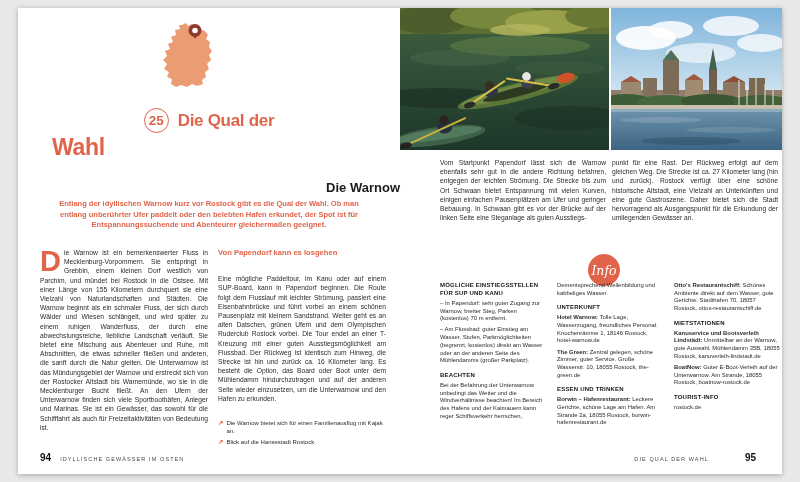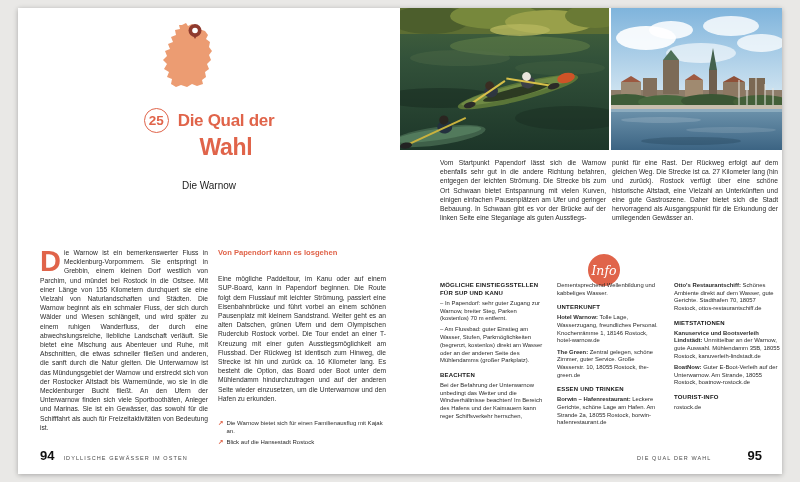--- a/index.html
+++ b/index.html
@@ -11,34 +11,34 @@
   .page { position:absolute; top:0; height:100%; }
   .page-left { left:0; width:382px; }
   .page-right { left:382px; width:382px; }
 
   
   .map-icon { position:absolute; left:141px; top:14px; width:56px; height:66px; }
   .chapter-block { position:absolute; top:100px; left:0; width:100%; color:var(--accent); }
   .chapter-row { display:flex; justify-content:center; align-items:flex-start; gap:9px; }
   .chapter-num { width:25px; height:25px; border:1.6px solid var(--accent); border-radius:50%; display:flex; align-items:center; justify-content:center; font-size:13.5px; font-weight:bold; flex:0 0 auto; }
   .title-l1 { font-size:17px; font-weight:bold; letter-spacing:-.3px; line-height:26px; }
-  .title-l2 { font-size:23px; font-weight:bold; letter-spacing:-.3px; line-height:26px; text-align:center; margin-left:34px; }
-  .subtitle { position:absolute; top:172px; width:100%; text-align:center; font-size:10px; font-weight:normal; color:#1c1c1c; }
+  .title-l2 { font-size:23px; font-weight:bold; letter-spacing:-.3px; line-height:26px; text-align:left; margin-left:34px; }
+  .subtitle { position:absolute; top:172px; width:100%; text-align:right; font-size:13px; font-weight:bold; color:#1c1c1c; }
   .intro { position:absolute; top:191px; left:36px; width:310px; text-align:center; font-size:7.5px; line-height:10.6px; font-weight:bold; color:var(--accent); }
   .body-cols { position:absolute; top:240px; left:22px; width:346px; display:flex; gap:10px; }
   .bcol { width:168px; font-size:6.7px; line-height:9.2px; color:#2b2b2b; text-align:justify; }
   .dropcap { float:left; font-size:29px; line-height:25px; font-weight:bold; color:var(--accent); margin:1px 3px 0 0; }
   .sec-head { font-size:7.6px; font-weight:bold; color:var(--accent); margin-bottom:17px; text-align:left; }
   .captions { margin-top:16px; }
   .caption { display:flex; gap:3px; font-size:6px; line-height:8px; color:#2b2b2b; text-align:left; margin-bottom:3px; }
   .cap-arrow { color:var(--accent); font-weight:bold; font-size:6.5px; flex:0 0 auto; }
   .footer { position:absolute; bottom:11px; display:flex; align-items:baseline; gap:9px; font-size:5.5px; letter-spacing:1.1px; text-transform:uppercase; color:#4a4a4a; }
   .footer-left { left:22px; }
-  .footer-right { right:20px;gap:36px; }
-  .pagenum { font-size:13px; font-weight:bold; letter-spacing:0; color:#111;text-align:center; }
+  .footer-right { right:26px;gap:36px; }
+  .pagenum { font-size:10px; font-weight:bold; letter-spacing:0; color:#111;text-align:center; }
 
   
   .photo { position:absolute; top:0; height:142px; overflow:hidden; }
   .photo svg { display:block; width:100%; height:100%; }
   .photo-1 { left:0; width:209px; }
   .photo-2 { left:211px; width:171px; }
   .cont-cols { position:absolute; top:150px; left:40px; width:338px; display:flex; gap:6px; }
   .ccol { width:166px; font-size:6.7px; line-height:9.2px; color:#2b2b2b; text-align:justify; }
   .info-badge { position:absolute; left:188px; top:246px; width:32px; height:32px; border-radius:50%; background:var(--accent); color:#fff; display:flex; align-items:center; justify-content:center; font-family:"DejaVu Serif", serif; font-style:italic; font-size:12.5px; }
   .info-grid { position:absolute; top:274px; left:40px; width:340px; display:flex; gap:11px; }
@@ -69,20 +69,21 @@
     <div class="chapter-block">
       <div class="chapter-row">
         <div class="chapter-num">25</div>
         <div class="title-l1">Die Qual der</div>
       </div>
       <div class="title-l2">Wahl</div>
     </div>
 
     <div class="subtitle">Die Warnow</div>
 
+    <div class="intro">Entlang der idyllischen Warnow kurz vor Rostock gibt es die Qual der Wahl. Ob man entlang unberührter Ufer paddelt oder den belebten Hafen erkundet, der Spot ist für Entspannungssuchende und Abenteurer gleichermaßen geeignet.</div>
 
     <div class="body-cols">
       <div class="bcol">
         <span class="dropcap">D</span><span>ie Warnow ist ein bemerkenswerter Fluss in Mecklenburg-Vorpommern. Sie entspringt in Grebbin, einem kleinen Dorf westlich von Parchim, und mündet bei Rostock in die Ostsee. Mit einer Länge von 155 Kilometern durchquert sie eine Vielzahl von Naturlandschaften und Städten. Die Warnow beginnt als ein schmaler Fluss, der sich durch Wälder und Wiesen schlängelt, und wird später zu einem ruhigen Wanderfluss, der durch eine abwechslungsreiche, liebliche Landschaft verläuft. Sie bietet eine Mischung aus Abenteuer und Ruhe, mit Abschnitten, die etwas schneller fließen und anderen, die sanft durch die Natur gleiten. Die Unterwarnow ist das Mündungsgebiet der Warnow und erstreckt sich von der Rostocker Altstadt bis Warnemünde, wo sie in die Mecklenburger Bucht fließt. An den Ufern der Unterwarnow finden sich viele Sportboothäfen, Anleger und Marinas. Sie ist ein Gewässer, das sowohl für die Schifffahrt als auch für Freizeitaktivitäten von Bedeutung ist.</span>
       </div>
       <div class="bcol">
         <div class="sec-head">Von Papendorf kann es losgehen</div>
         <span>Eine mögliche Paddeltour, im Kanu oder auf einem SUP-Board, kann in Papendorf beginnen. Die Route folgt dem Flusslauf mit leichter Strömung, passiert eine Eisenbahnbrücke und führt vorbei an einem schönen Pausenplatz mit kleinem Sandstrand. Weiter geht es an alten Datschen, grünen Ufern und dem Olympischen Ruderclub Rostock vorbei. Die Tour endet an einer T-Kreuzung mit einer guten Ausstiegsmöglichkeit am Flussbad. Der Rückweg ist identisch zum Hinweg, die Strecke ist hin und zurück ca. 16 Kilometer lang. Es besteht die Option, das Board oder Boot unter dem Mühlendamm hindurchzutragen und auf der anderen Seite wieder einzusetzen, um die Unterwarnow und den Hafen zu erkunden.</span>
         <div class="captions">
           <div class="caption">

